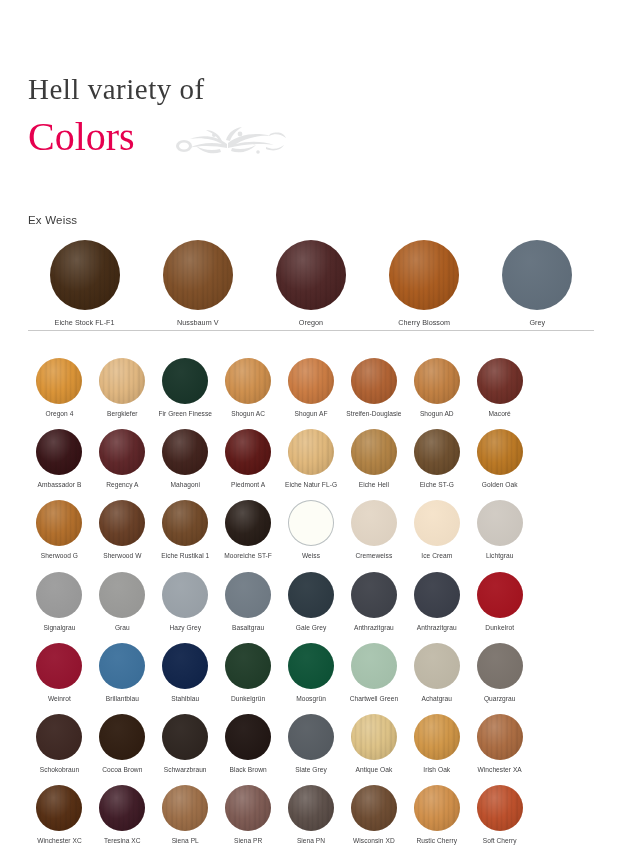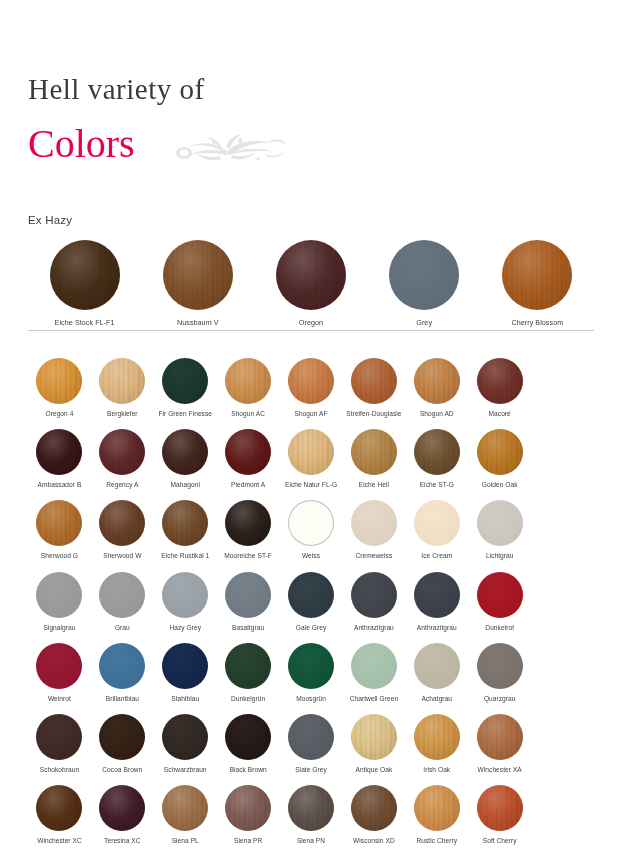--- a/index.html
+++ b/index.html
@@ -20,21 +20,21 @@
   
   .header { position: absolute; left: 28px; top: 74px; width: 560px; }
   .title-line1 {
     font-family: "Liberation Serif", serif;
     font-size: 29px;
     color: #3b3b3b;
     letter-spacing: .5px;
     line-height: 1.05;
     font-weight: 400;
   }
-  .title-row2 { position: relative; height: 44px; margin-top: 19px; }
+  .title-row2 { position: relative; height: 44px; margin-top: 12px; }
   .title-line2 {
     font-family: "Liberation Serif", serif;
     font-size: 40px;
     color: #e6004f;
     line-height: 1.05;
     font-weight: 400;
     display: inline-block;
     vertical-align: bottom;
   }
   .flourish {
@@ -161,42 +161,42 @@
           <circle cx="70" cy="12" r="2.4"></circle>
           <circle cx="44" cy="13" r="2"></circle>
           <circle cx="88" cy="30" r="1.8"></circle>
         </g>
       </svg>
     </div>
 
   </div>
 
   <div id="ex-stock-section">
-    <div class="section-title">Ex Hazy</div>
+    <div class="section-title">Ex Weiss</div>
     <div class="grid ex" id="grid-ex">
         <div class="swatch-cell">
           <div class="disc wood" style="background: rgb(64, 38, 15);"></div>
           <div class="swatch-label">Eiche Stock FL-F1</div>
         </div>
         <div class="swatch-cell">
           <div class="disc wood" style="background: rgb(123, 74, 33);"></div>
           <div class="swatch-label">Nussbaum V</div>
         </div>
         <div class="swatch-cell">
           <div class="disc wood" style="background: rgb(74, 32, 32);"></div>
           <div class="swatch-label">Oregon</div>
         </div>
         <div class="swatch-cell">
+          <div class="disc wood" style="background: rgb(168, 87, 24);"></div>
+          <div class="swatch-label">Cherry Blossom</div>
+        </div>
+        <div class="swatch-cell">
           <div class="disc solid" style="background: rgb(95, 109, 122);"></div>
           <div class="swatch-label">Grey</div>
         </div>
-        <div class="swatch-cell">
-          <div class="disc wood" style="background: rgb(168, 87, 24);"></div>
-          <div class="swatch-label">Cherry Blossom</div>
-        </div>
       </div>
   </div>
 
   <div class="divider" id="ex-divider"></div>
 
   <div id="on-order-section">
     <div class="grid oo" id="grid-oo">
         <div class="swatch-cell">
           <div class="disc wood" style="background: rgb(217, 144, 48);"></div>
           <div class="swatch-label">Oregon 4</div>

